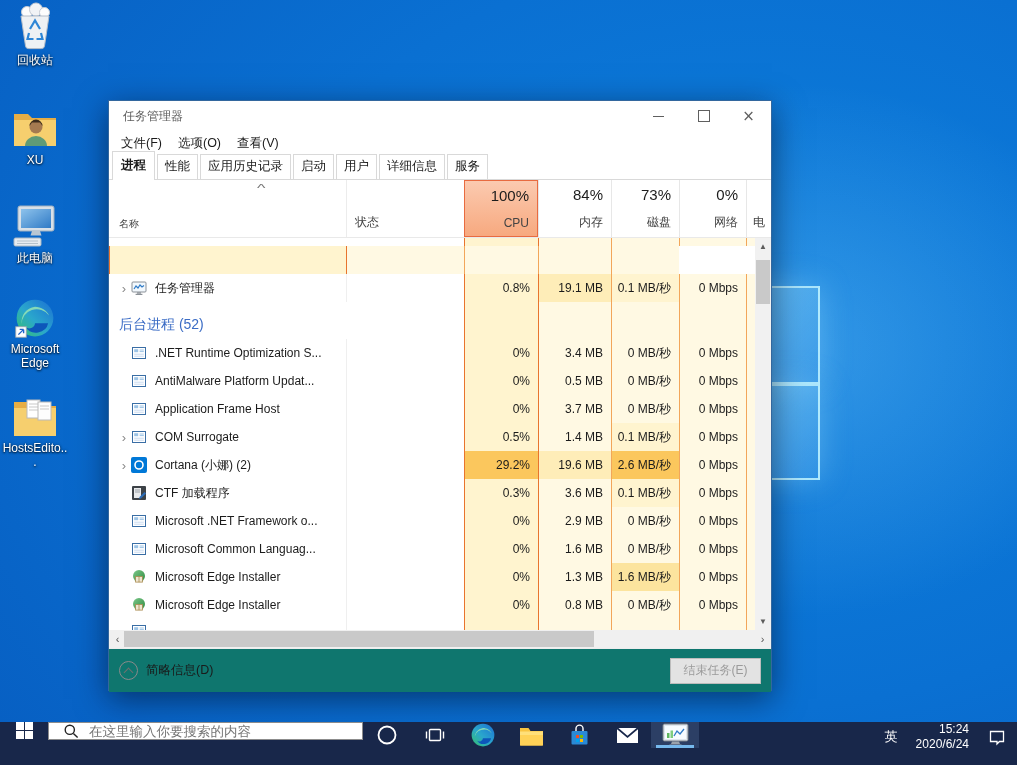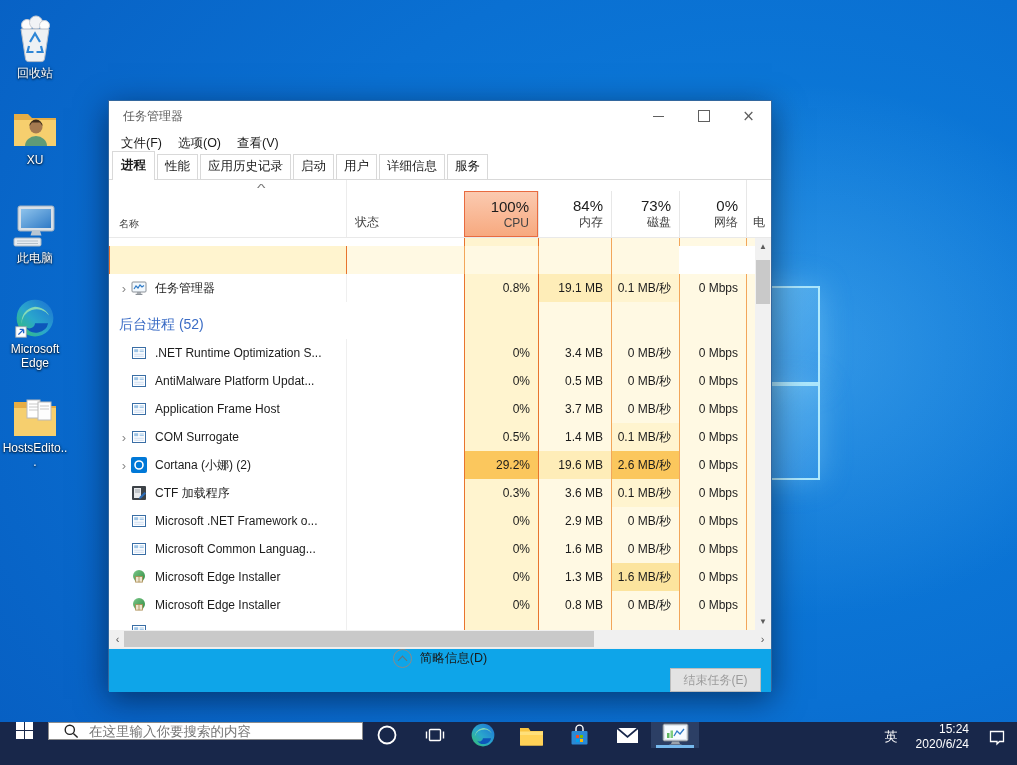--- a/index.html
+++ b/index.html
@@ -53,21 +53,21 @@
   .tab.active{font-weight:bold;padding:5px 8px 6px 8px;z-index:3;}
   .tab:not(.active){margin-bottom:0px;border-bottom:1px solid #d9d9d9;}
   
   .grid7{display:grid;grid-template-columns:237px 118px 74px 73px 68px 67px 1fr;}
   .thead{height:57px;border-bottom:1px solid #e9e9e9;position:relative;}
   .thead .hcell{position:relative;box-sizing:border-box;}
   .thead .hname .hlabel{position:absolute;left:10px;bottom:6px;font-size:10px;color:#444;}
   .sortmark{position:absolute;left:150px;top:3px;color:#777;font-size:10px;transform:scaleX(1.8);}
   .thead .hstatus{border-left:1px solid #ececec;}
   .thead .hstatus .hlabel{position:absolute;left:8px;bottom:6px;font-size:12px;color:#444;}
-  .thead .hheat{border-left:1px solid #e7e7e7;text-align:center;margin-top:11px;}
+  .thead .hheat{border-left:1px solid #e7e7e7;text-align:center;}
   .thead .hheat .pct{position:absolute;right:8px;top:6px;font-size:15px;color:#1c1c1c;}
   .thead .hheat .hlabel{position:absolute;right:8px;bottom:6px;font-size:12px;color:#444;}
   .thead .hheat.cpuhd{
     background:linear-gradient(180deg,#fbcab0,#f7a97f);
     border:1px solid #e86b40;
   }
   .thead .hpower{border-left:1px solid #e7e7e7;overflow:hidden;}
   .thead .hpower .hlabel{position:absolute;left:6px;bottom:6px;font-size:12px;color:#444;}
   .plist{position:relative;height:392px;overflow:hidden;background:#fff;}
   .prow{height:28px;}
@@ -95,21 +95,21 @@
   
   .vscroll{position:absolute;top:0;right:0;width:16px;height:392px;background:#f1f1f1;}
   .vscroll .arr{height:17px;display:flex;align-items:center;justify-content:center;color:#5c5c5c;font-size:8px;}
   .vscroll .arr.dn{position:absolute;bottom:0;left:0;right:0;}
   .vthumb{position:absolute;left:1px;right:1px;top:22px;height:44px;background:#c9c9c9;}
   .hscroll{height:18px;background:#f0f0f0;position:relative;}
   .hscroll .arr{position:absolute;top:0;width:17px;height:18px;display:flex;align-items:center;justify-content:center;color:#555;font-size:11px;}
   .hscroll .arr.lt{left:0;} .hscroll .arr.rt{right:0;}
   .hthumb{position:absolute;left:15px;top:1px;width:470px;height:16px;background:#c9c9c9;}
   
-  .tmfoot{height:44px;border-top:1px solid #ededed;background:#0ea5e9;display:flex;align-items:center;padding:0 10px;box-sizing:border-box;flex-direction:column;}
+  .tmfoot{height:44px;border-top:1px solid #ededed;background:#0f766e;display:flex;align-items:center;padding:0 10px;box-sizing:border-box;}
   .detail-toggle{display:flex;align-items:center;}
   .circ{width:17px;height:17px;border-radius:50%;border:1px solid #8a8a8a;position:relative;}
   .upchev{position:absolute;left:5px;top:7px;width:6px;height:6px;border-left:1.5px solid #707070;border-top:1.5px solid #707070;transform:rotate(45deg);}
   .detail-label{font-size:12.5px;color:#1a1a1a;margin-left:8px;}
   .endtask{
     margin-left:auto;width:89px;height:24px;background:#e3e3e3;border:1px solid #bcbcbc;
     color:#9b9b9b;font-size:12px;display:flex;align-items:center;justify-content:center;
   }
   
   .taskbar{
@@ -133,21 +133,21 @@
   .tb-action{width:40px;display:flex;align-items:center;justify-content:center;}
   .svgwrap{display:flex;align-items:center;justify-content:center;}
 </style>
 </head>
 <body>
 
 <div class="desktop">
   <div class="wall-pane p1"></div>
   <div class="wall-pane p2"></div>
   <div id="desktop-icons">
-      <div class="dicon" style="left: 1px; top: 13px;">
+      <div class="dicon" style="left: 1px; top: 0;">
         <span class="svgwrap glyph">
           <svg width="44" height="48" viewBox="0 0 44 48">
             <circle cx="14" cy="10" r="5.5" fill="#fdfdfd" stroke="#c7ccd4"></circle>
             <circle cx="23" cy="7.5" r="6.5" fill="#f1f3f6" stroke="#c7ccd4"></circle>
             <circle cx="31.5" cy="10.5" r="5" fill="#fdfdfd" stroke="#c7ccd4"></circle>
             <path d="M8,14 L12.5,44 a3,3 0 0 0 3,2.6 h13 a3,3 0 0 0 3,-2.6 L36,14 Z" fill="#eef1f4" stroke="#b4bdc8"></path>
             <path d="M17,27 l5,-8.5 l5,8.5" fill="none" stroke="#2e86d6" stroke-width="2.2"></path>
             <path d="M16,31 l-1.5,6 h6" fill="none" stroke="#2e86d6" stroke-width="2.2"></path>
             <path d="M28,31 l1.5,6 h-6" fill="none" stroke="#2e86d6" stroke-width="2.2"></path>
           </svg>

